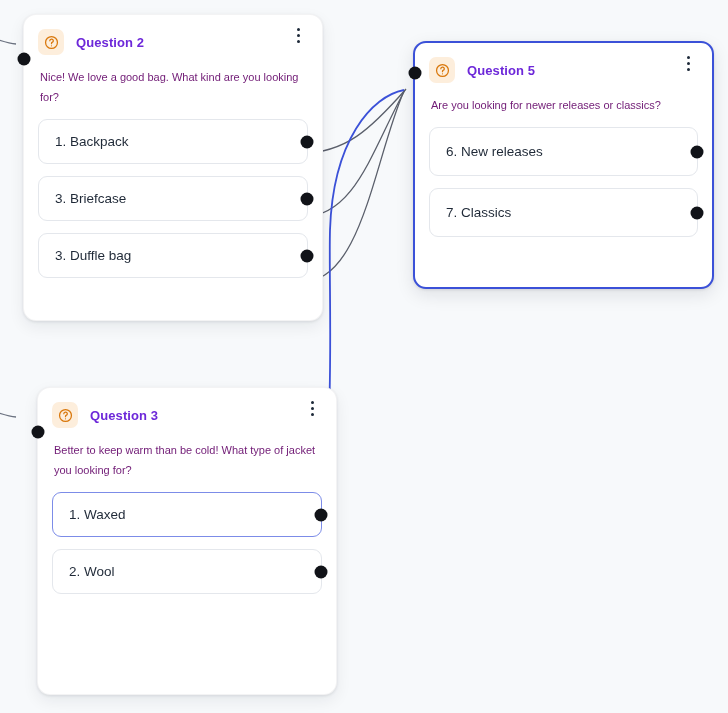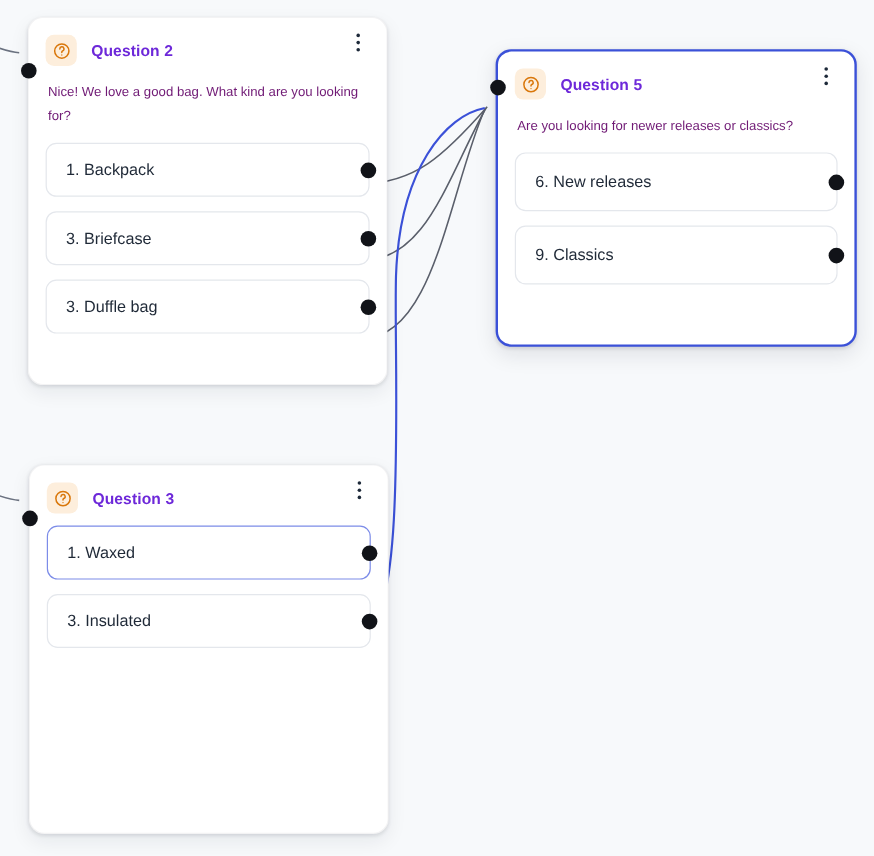--- a/index.html
+++ b/index.html
@@ -92,21 +92,21 @@
   }
   .node-in-handle{
     position:absolute;left:0;top:44px;
     width:13px;height:13px;border-radius:50%;background:#111318;
     transform:translate(-50%,-50%);
     cursor:crosshair;
   }
 
   
   #node-q2{left:23px;  top:14px;  width:300px; height:307px;}
-  #node-q3{left:24px;  top:387px; width:300px; height:308px;}
+  #node-q3{left:37px;  top:387px; width:300px; height:308px;}
   #node-q5{left:413px; top:41px;  width:301px; height:248px;}
 
   #node-q2 .option{height:45px;}
   #node-q3 .option{height:45px;}
   #node-q5 .option{height:49px;}
   #node-q5 .node-in-handle{top:30px;}
 </style>
 </head>
 <body>
 
@@ -173,28 +173,29 @@
         </svg>
       </span>
       <span class="node-title">Question 3</span>
       <span class="kebab">
           <i></i>
           <i></i>
           <i></i>
         </span>
     </div>
 
+    <div class="node-prompt">Better to keep warm than be cold! What type of jacket you looking for?</div>
 
     <div class="options">
       <div class="option sel">
         <span>1. Waxed</span>
         <span class="handle"></span>
       </div>
       <div class="option">
-        <span>3. Insulated</span>
+        <span>2. Wool</span>
         <span class="handle"></span>
       </div>
     </div>
   </div>
 
   <div class="node selected" id="node-q5">
     <div class="node-in-handle"></div>
 
     <div class="node-head">
       <span class="q-badge">
@@ -213,19 +214,19 @@
     </div>
 
     <div class="node-prompt">Are you looking for newer releases or classics?</div>
 
     <div class="options">
       <div class="option">
         <span>6. New releases</span>
         <span class="handle"></span>
       </div>
       <div class="option">
-        <span>9. Classics</span>
+        <span>7. Classics</span>
         <span class="handle"></span>
       </div>
     </div>
   </div>
 
 </div>
 
 </body></html>

